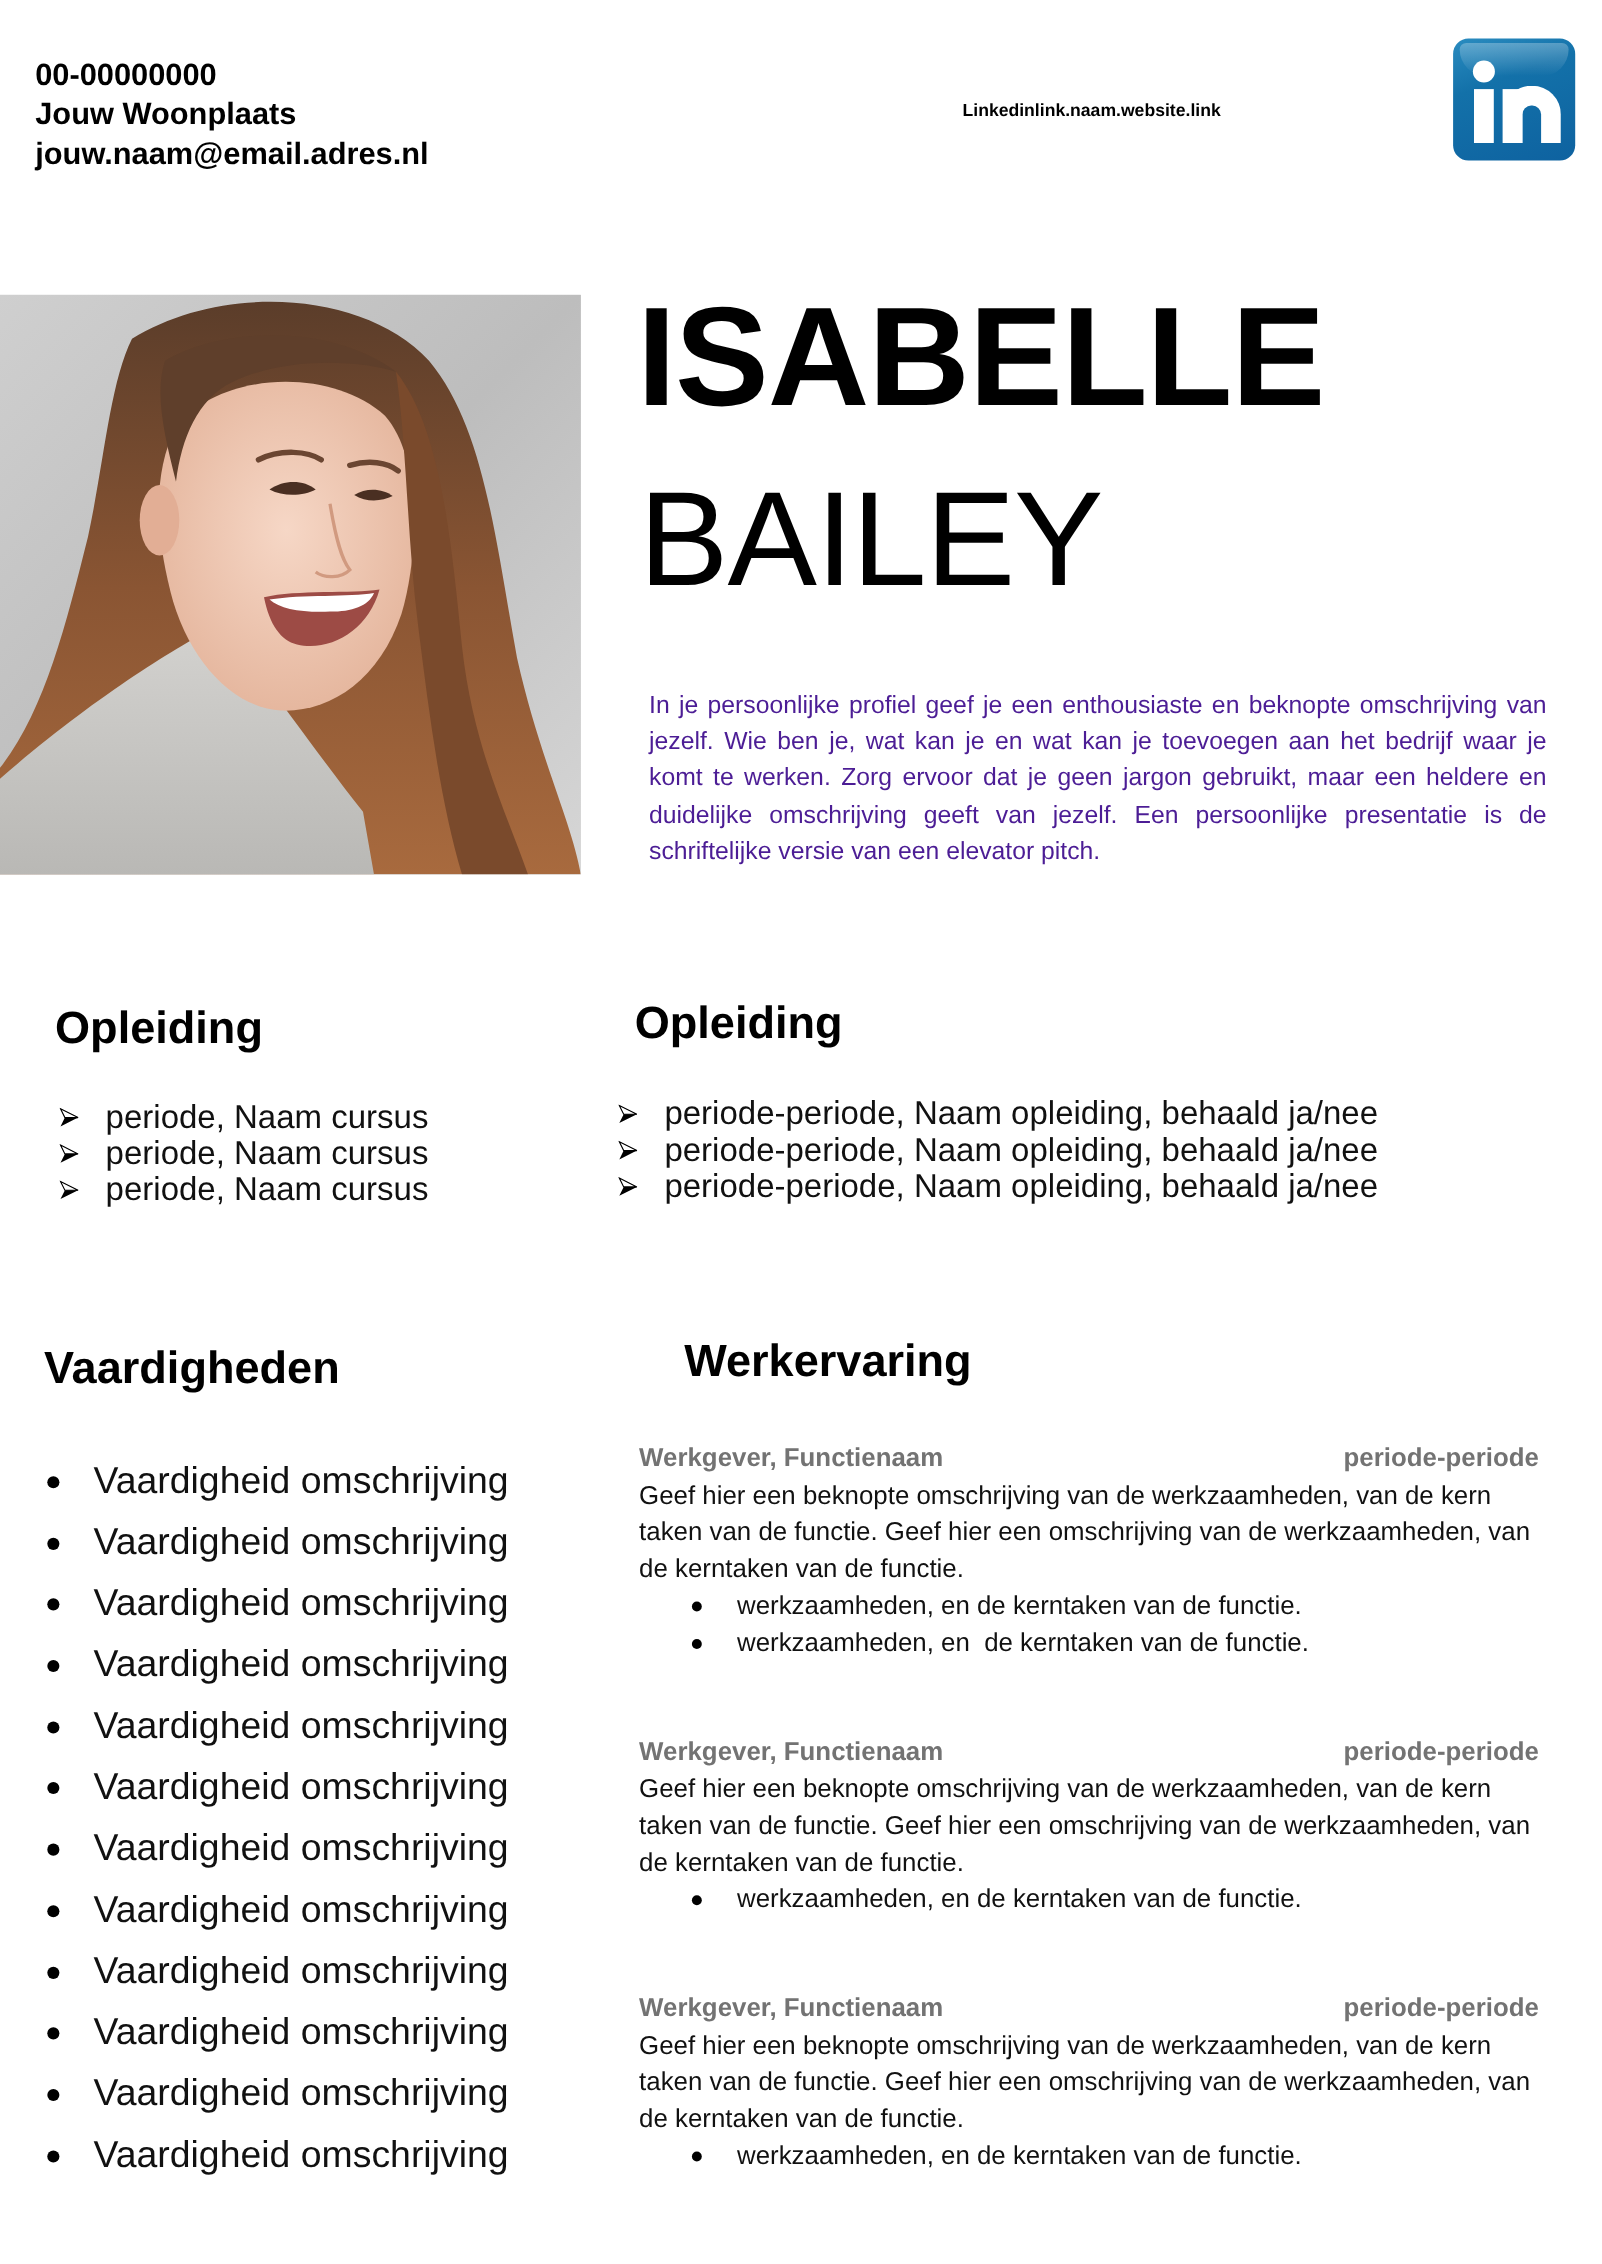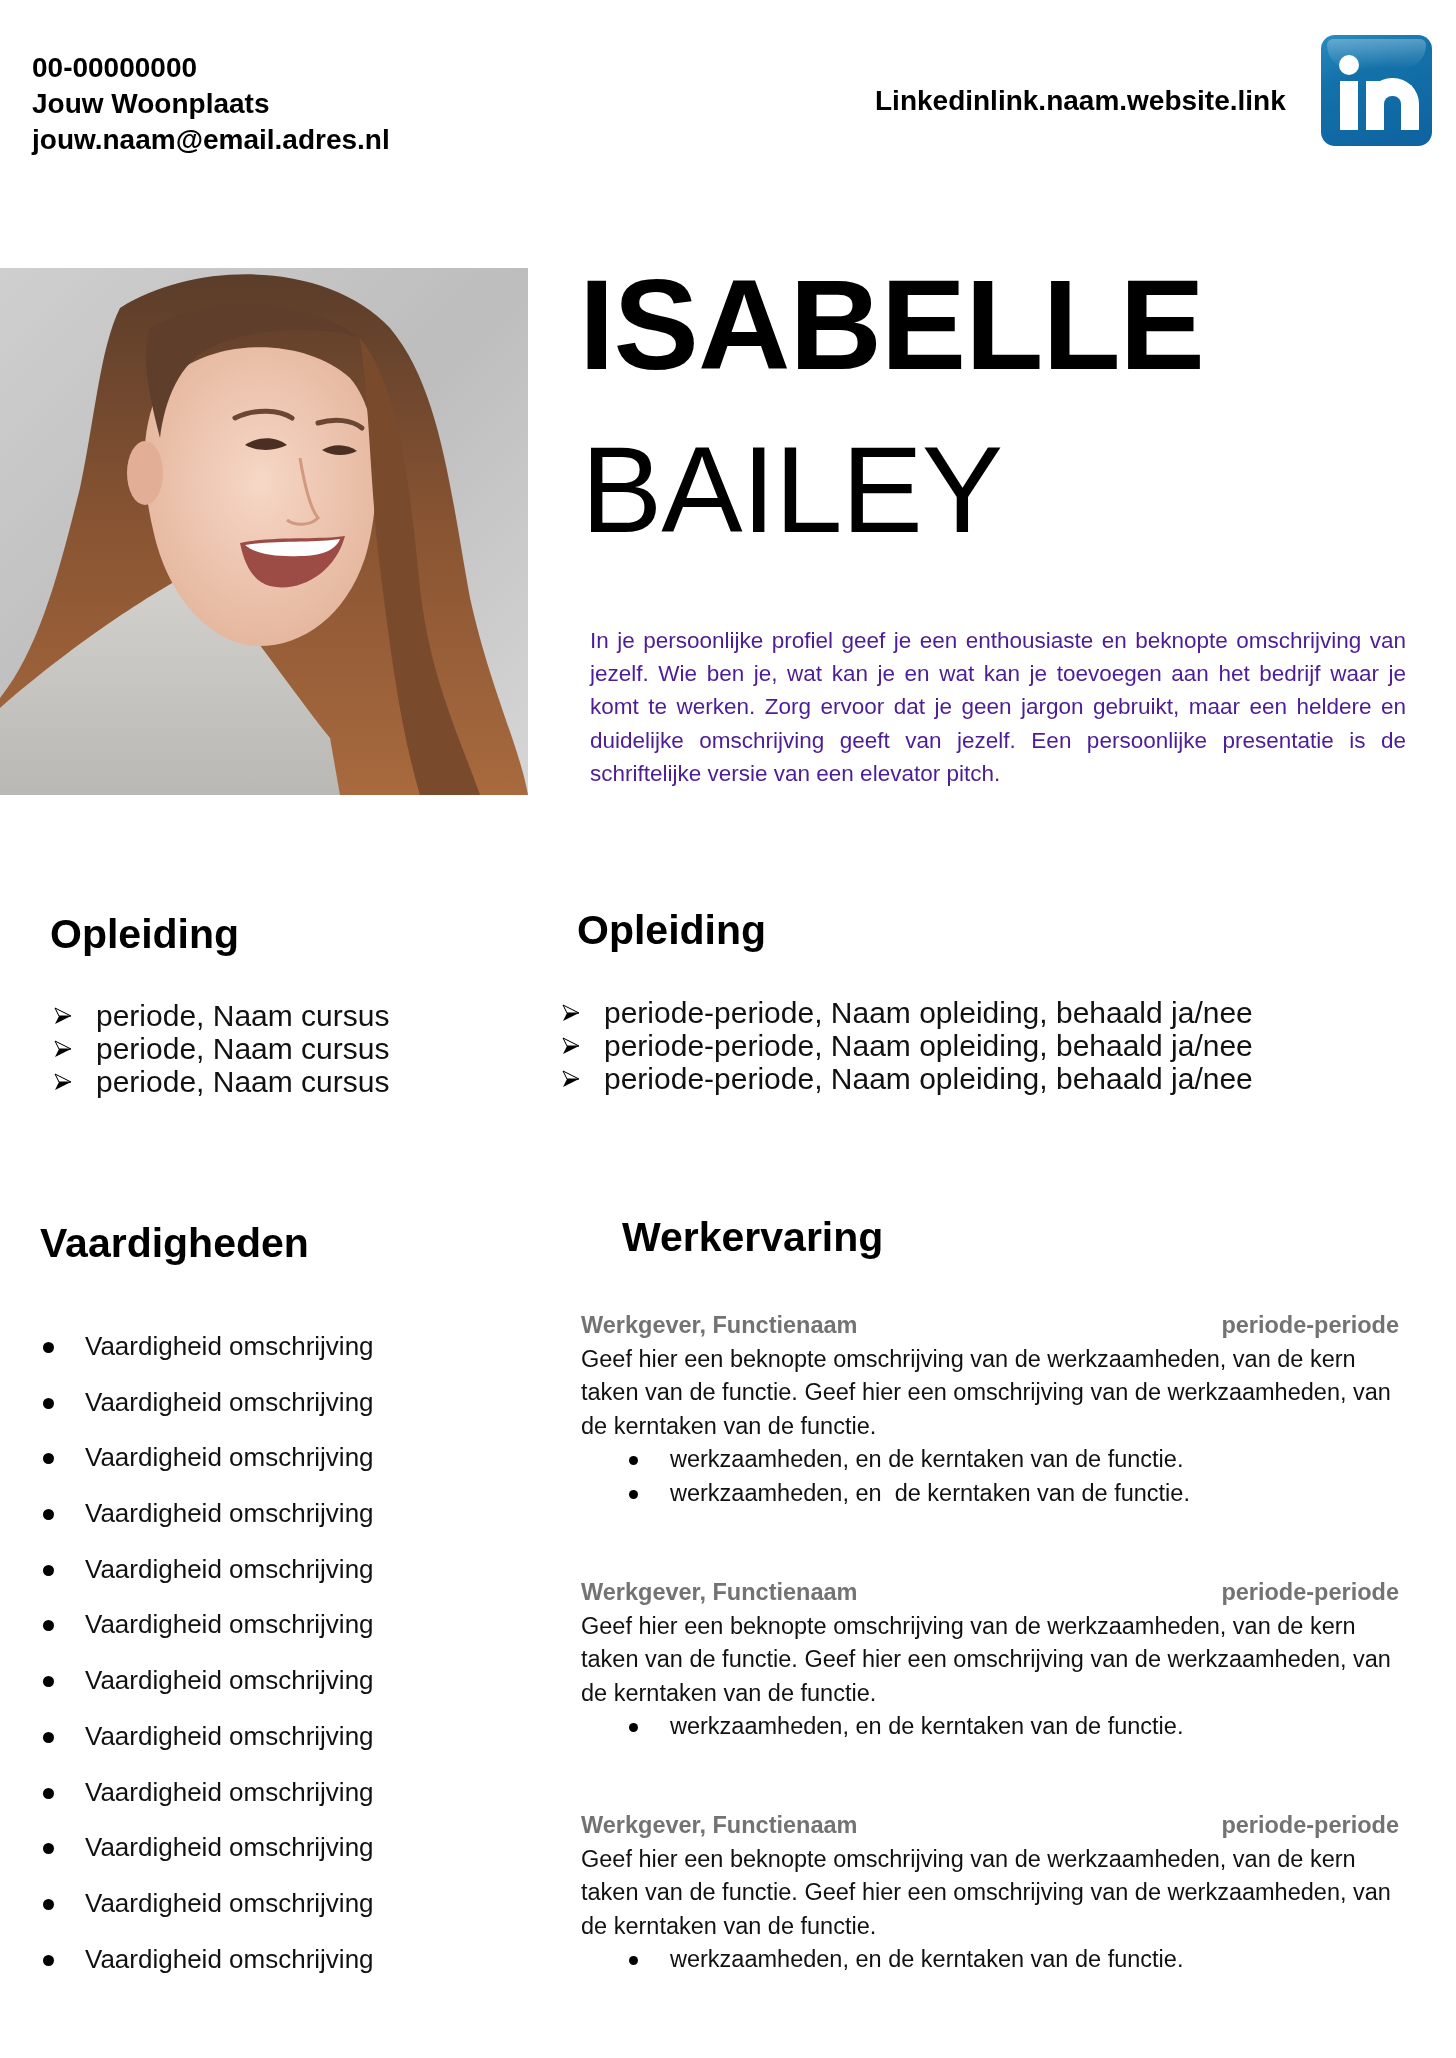--- a/index.html
+++ b/index.html
@@ -5,21 +5,21 @@
   * { box-sizing: border-box; margin: 0; padding: 0; }
   html, body { width: 1456px; height: 2058px; background: #ffffff; overflow: hidden; }
   body { position: relative; font-family: "Liberation Sans", "DejaVu Sans", sans-serif; color: #000; }
 
   .abs { position: absolute; }
 
   
   .contact { left: 32px; top: 50px; font-weight: bold; font-size: 28px; line-height: 36px; }
   .contact div { white-space: nowrap; }
 
-  .linkedin-text { left: 875px; top: 86px; font-weight: bold; font-size: 28px; line-height: 30px; white-space: nowrap; }
+  .linkedin-text { left: 875px; top: 86px; font-weight: bold; font-size: 16px; line-height: 30px; white-space: nowrap; }
 
   .li-logo { left: 1321px; top: 35px; width: 111px; height: 111px; border-radius: 14px;
     background: linear-gradient(160deg, #2a8cc0 0%, #1371a9 35%, #0e62a0 100%);
     overflow: hidden; }
   .li-logo .gloss { position: absolute; left: 6px; top: 4px; width: 99px; height: 30px; border-radius: 10px 10px 40px 40px;
     background: linear-gradient(180deg, rgba(255,255,255,0.28), rgba(255,255,255,0)); }
   .li-logo .i-dot { position: absolute; left: 18px; top: 20px; width: 20px; height: 20px; border-radius: 50%; background: #fff; }
   .li-logo .i-stem { position: absolute; left: 19px; top: 46px; width: 18px; height: 49px; background: #fff; }
   .li-logo .n-left { position: absolute; left: 45px; top: 46px; width: 18px; height: 49px; background: #fff; }
   .li-logo .n-arch { position: absolute; left: 45px; top: 43px; width: 53px; height: 52px; border: 18px solid #fff; border-bottom: none; border-radius: 26px 26px 0 0; }
@@ -44,21 +44,21 @@
   .h-werkervaring { left: 581px; top: 1212px; margin-left: 41px; }
 
   
   .arrow-list { list-style: none; font-size: 30px; line-height: 33.2px; color: #111; }
   .arrow-list li { position: relative; padding-left: 44px; white-space: nowrap; }
   .arrow-list li .arrow { position: absolute; left: 2px; top: 8px; width: 18px; height: 18px; }
   .l-cursussen { left: 52px; top: 999px; }
   .l-opleiding { left: 560px; top: 996px; }
 
   
-  .skills { left: 40px; top: 1328px; list-style: none; font-size: 26px; color: #111; }
+  .skills { left: 40px; top: 1328px; list-style: none; font-size: 34px; color: #111; }
   .skills li { position: relative; height: 55.7px; line-height: 36px; padding-left: 45px; white-space: nowrap; }
   .skills li .dot { position: absolute; left: 3px; top: 14px; width: 11px; height: 11px; border-radius: 50%; background: #000; }
 
   
   .job { left: 581px; width: 818px; font-size: 23.5px; line-height: 33.5px; color: #111; }
   .job-head { display: flex; justify-content: space-between; font-weight: bold; color: #737373; white-space: nowrap; }
   .job-desc { }
   .job-bullets { list-style: none; }
   .job-bullets li { position: relative; padding-left: 89px; white-space: pre; }
   .job-bullets li .dot { position: absolute; left: 48px; top: 13px; width: 9px; height: 9px; border-radius: 50%; background: #000; }

